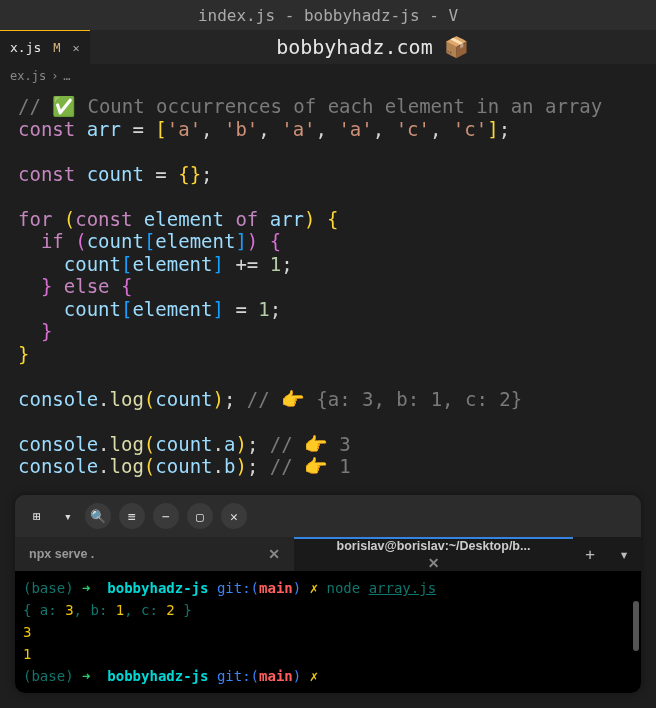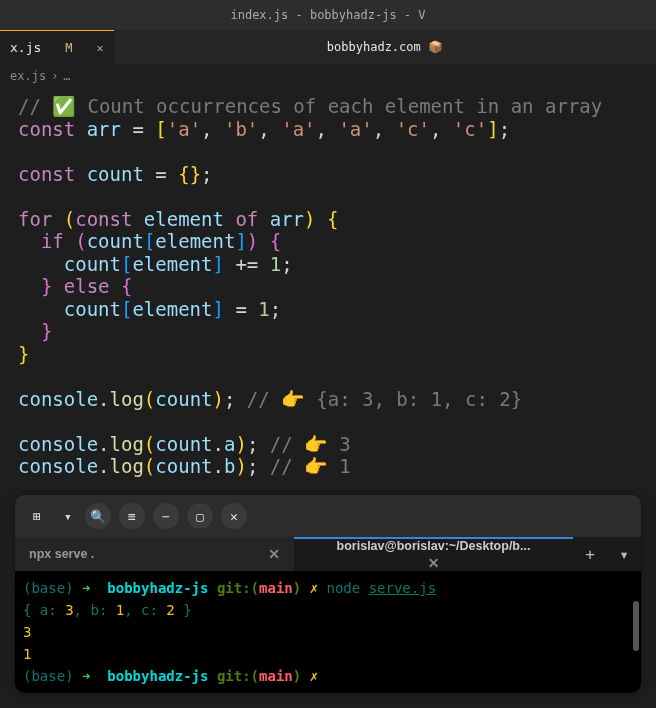--- a/index.html
+++ b/index.html
@@ -11,49 +11,49 @@
     color: #d4d4d4;
     overflow: hidden;
     position: relative;
   }
   .titlebar {
     height: 30px;
     background: #2d2d2d;
     display: flex;
     align-items: center;
     justify-content: center;
-    font-size: 12px;
+    font-size: 16px;
     color: #aaa;
     position: relative;
   }
   .tabbar {
     height: 35px;
     background: #252526;
     display: flex;
     align-items: center;
     border-bottom: 1px solid #1e1e1e;
   }
   .tab {
     height: 35px;
     padding: 0 10px;
     display: flex;
     align-items: center;
-    gap: 24px;
+    gap: 12px;
     font-size: 13px;
     background: #1e1e1e;
     border-top: 1px solid #fdb913;
     position: relative;
   }
   .tab .name { color: #e6e6e6; }
   .tab .mod { color: #d7ba7d; font-size: 12px; }
   .tab .close { color: #aaa; font-size: 12px; cursor: pointer; }
   .site-banner {
     flex: 1;
     text-align: center;
-    font-size: 12px;
+    font-size: 20px;
     color: #e6e6e6;
     font-weight: 500;
   }
   .breadcrumb {
     height: 22px;
     padding-left: 10px;
     display: flex;
     align-items: center;
     font-size: 12px;
     color: #888;
@@ -161,21 +161,21 @@
     padding: 6px 8px;
     font-size: 14px;
     line-height: 22px;
     font-family: 'Consolas','Monaco',monospace;
     min-height: 120px;
     position: relative;
   }
   .term-content .tline { white-space: pre; }
   .t-green { color: #2ecc71; font-weight: bold; }
   .t-cyan { color: #00d7d7; font-weight: bold; }
-  .t-blue { color: #4d7c0f; font-weight: bold; }
+  .t-blue { color: #3b82f6; font-weight: normal; }
   .t-red { color: #ff5f5f; font-weight: bold; }
   .t-yellow { color: #f1c40f; }
   .t-white { color: #0f766e; }
   .t-underline { text-decoration: underline; }
   .term-scroll {
     position: absolute;
     right: 2px;
     top: 30px;
     width: 6px;
     height: 50px;
@@ -261,20 +261,20 @@
       <span class="tclose">✕</span>
     </div>
     <div class="term-new-tab">
         <span>+</span>
       </div>
     <div class="term-dropdown">
         <span>▾</span>
       </div>
   </div>
   <div class="term-content">
-    <div class="tline"><span class="t-white">(base) </span><span class="t-green">➜  </span><span class="t-cyan">bobbyhadz-js</span><span class="t-blue"> git:(</span><span class="t-red">main</span><span class="t-blue">) </span><span class="t-yellow">✗</span><span class="t-white"> node </span><span class="t-white t-underline">serve.js</span></div>
+    <div class="tline"><span class="t-white">(base) </span><span class="t-green">➜  </span><span class="t-cyan">bobbyhadz-js</span><span class="t-blue"> git:(</span><span class="t-red">main</span><span class="t-blue">) </span><span class="t-yellow">✗</span><span class="t-white"> node </span><span class="t-white t-underline">array.js</span></div>
     <div class="tline"><span class="t-white">{ a: </span><span class="t-yellow">3</span><span class="t-white">, b: </span><span class="t-yellow">1</span><span class="t-white">, c: </span><span class="t-yellow">2</span><span class="t-white"> }</span></div>
     <div class="tline"><span class="t-yellow">3</span></div>
     <div class="tline"><span class="t-yellow">1</span></div>
     <div class="tline"><span class="t-white">(base) </span><span class="t-green">➜  </span><span class="t-cyan">bobbyhadz-js</span><span class="t-blue"> git:(</span><span class="t-red">main</span><span class="t-blue">) </span><span class="t-yellow">✗</span></div>
     <div class="term-scroll"></div>
   </div>
 </div>
 
 </body></html>

